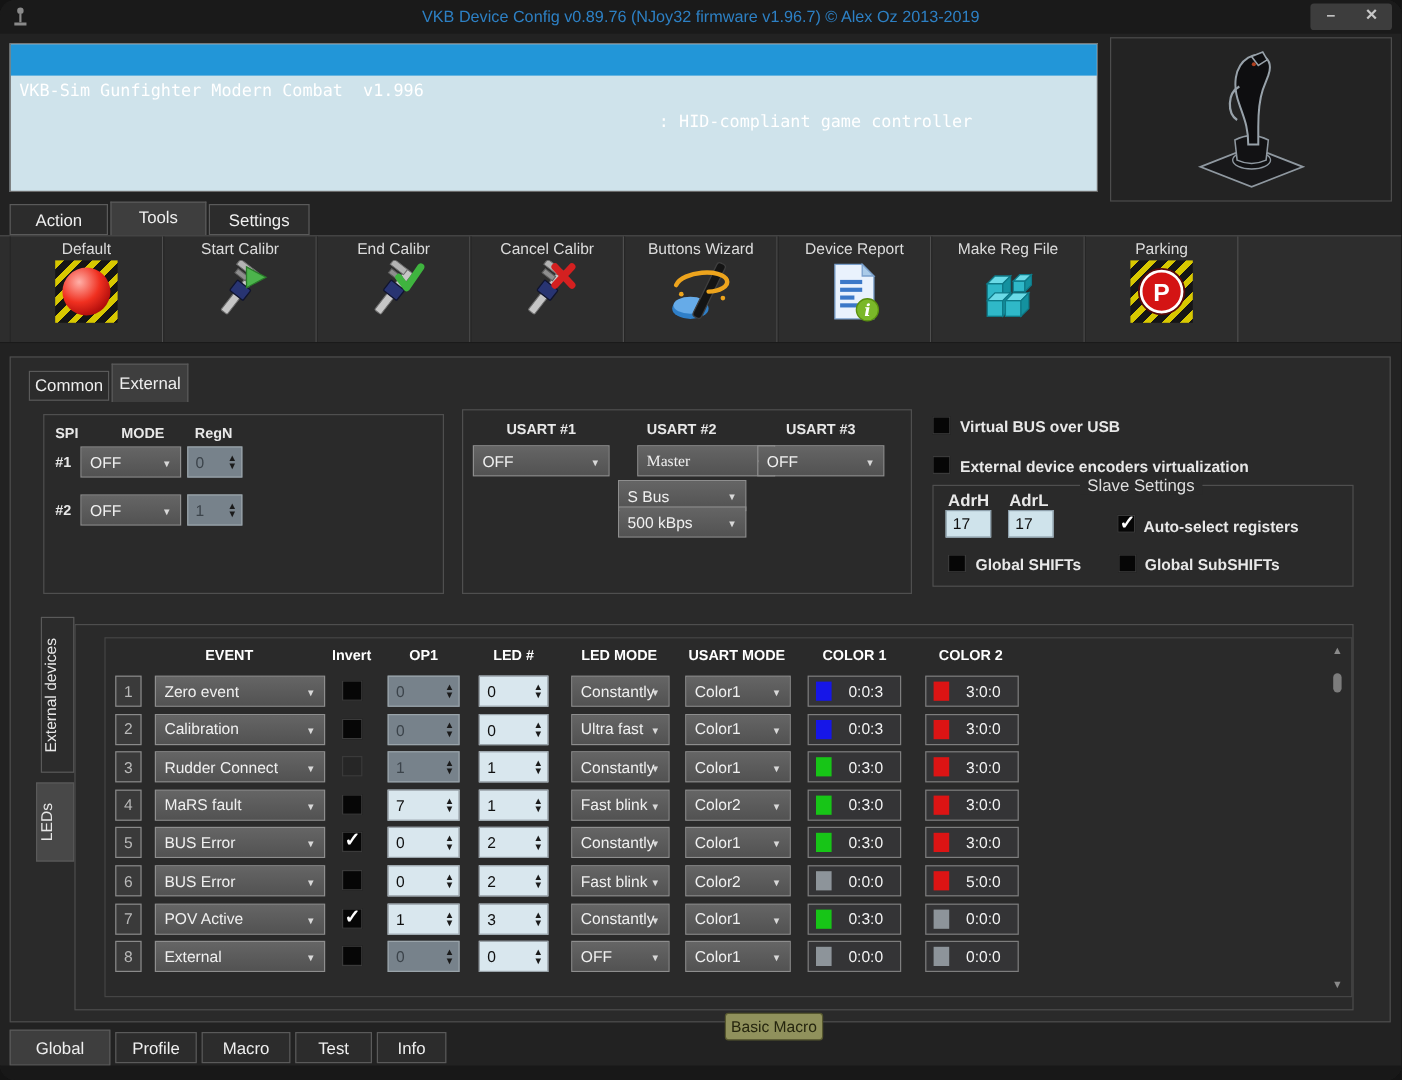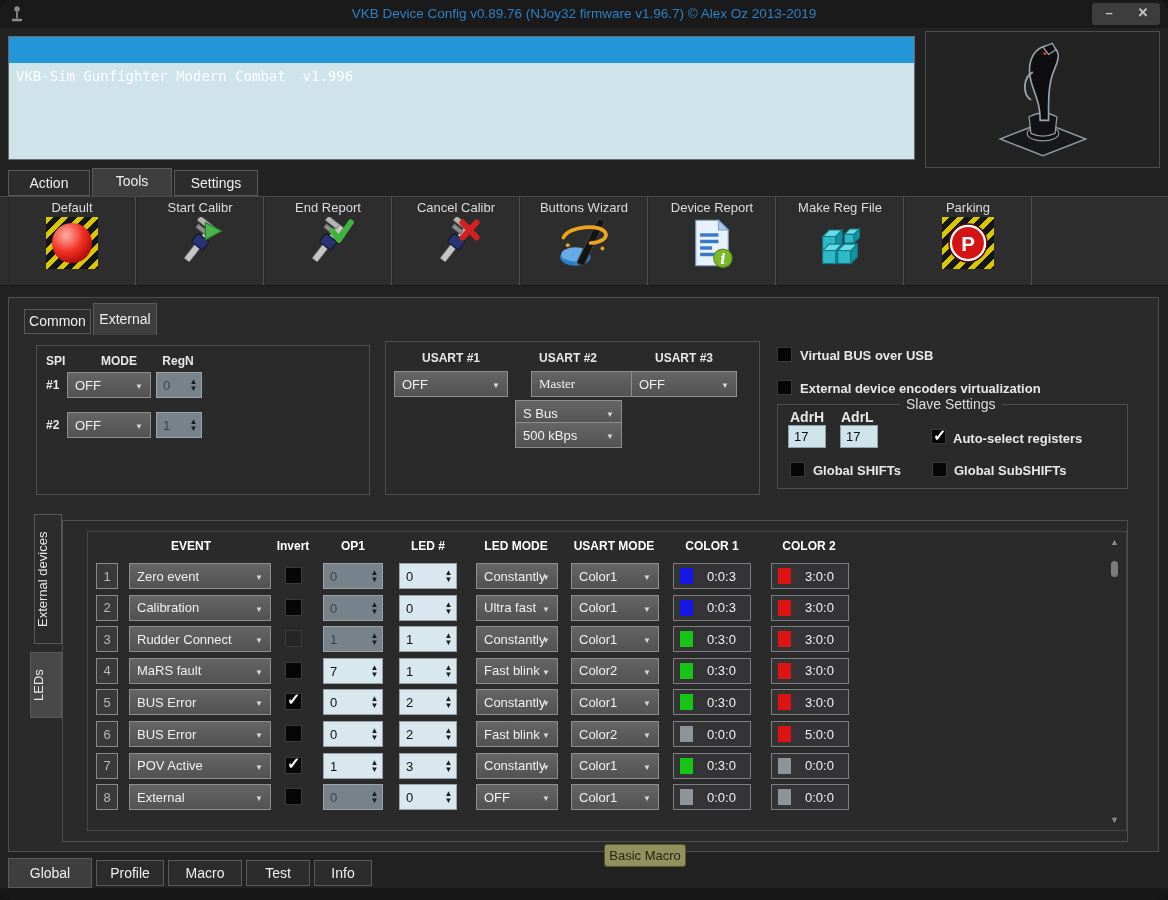--- a/index.html
+++ b/index.html
@@ -115,20 +115,21 @@
     <div class="title-text">VKB Device Config v0.89.76 (NJoy32 firmware v1.96.7) © Alex Oz 2013-2019</div>
     <div class="win-ctrls">
       <div class="win-btn">–</div>
       <div class="win-btn">✕</div>
     </div>
   </div>
 
   <div class="device-panel">
     <div class="device-row">
       <span class="dev-name">VKB-Sim Gunfighter Modern Combat  v1.996</span>
+      <span class="dev-hid">: HID-compliant game controller</span>
     </div>
   </div>
 
   <div class="stick-panel">
     <svg width="120" height="130" viewBox="0 0 120 140">
       <polygon points="14,112 60,94 106,112 60,130" fill="#18181a" stroke="#8f98a0" stroke-width="1.6"></polygon>
       <ellipse cx="60" cy="106" rx="17" ry="8" fill="#101012" stroke="#8f98a0" stroke-width="1.2"></ellipse>
       <path d="M45 88 q15 -8 30 0 l-2 18 q-13 6 -26 0 z" fill="#121214" stroke="#8f98a0" stroke-width="1.4"></path>
       <path d="M57 92 C57 76 53 68 49 56 C43 40 44 22 57 14 C70 7 80 16 75 30 L70 43 C67 52 66 62 66 76 L66 92 Z" fill="#0e0e10" stroke="#98a2aa" stroke-width="1.8"></path>
       <path d="M49 40 C38 46 38 64 47 70" fill="none" stroke="#98a2aa" stroke-width="2"></path>
@@ -156,21 +157,21 @@
             <rect x="21" y="4" width="6" height="40" rx="1" fill="#c6c6c6" stroke="#6e6e6e" stroke-width="0.8"></rect>
             <rect x="9" y="4" width="13" height="5" fill="#b4b4b4" stroke="#6e6e6e" stroke-width="0.8"></rect>
             <rect x="12" y="11" width="10" height="4" fill="#8e8e8e" stroke="#5e5e5e" stroke-width="0.8"></rect>
             <rect x="17" y="18" width="13" height="10" rx="1" fill="#283472" stroke="#10142e"></rect>
           </g>
           <polygon points="29,5 44,13 29,21" fill="#4cb44c" stroke="#2a7a2a"></polygon>
         </svg>
       </div>
     </div>
     <div class="tb-btn">
-      <div class="tb-label">End Report</div>
+      <div class="tb-label">End Calibr</div>
       <div class="tb-icon">
         <svg width="52" height="52" viewBox="0 0 48 48">
           <g transform="rotate(38 24 24)">
             <rect x="21" y="4" width="6" height="40" rx="1" fill="#c6c6c6" stroke="#6e6e6e" stroke-width="0.8"></rect>
             <rect x="9" y="4" width="13" height="5" fill="#b4b4b4" stroke="#6e6e6e" stroke-width="0.8"></rect>
             <rect x="12" y="11" width="10" height="4" fill="#8e8e8e" stroke="#5e5e5e" stroke-width="0.8"></rect>
             <rect x="17" y="18" width="13" height="10" rx="1" fill="#283472" stroke="#10142e"></rect>
           </g>
           <path d="M28 13 l6 8 L45 5" stroke="#3fb43f" stroke-width="5.5" fill="none" stroke-linecap="round" stroke-linejoin="round"></path>
         </svg>

